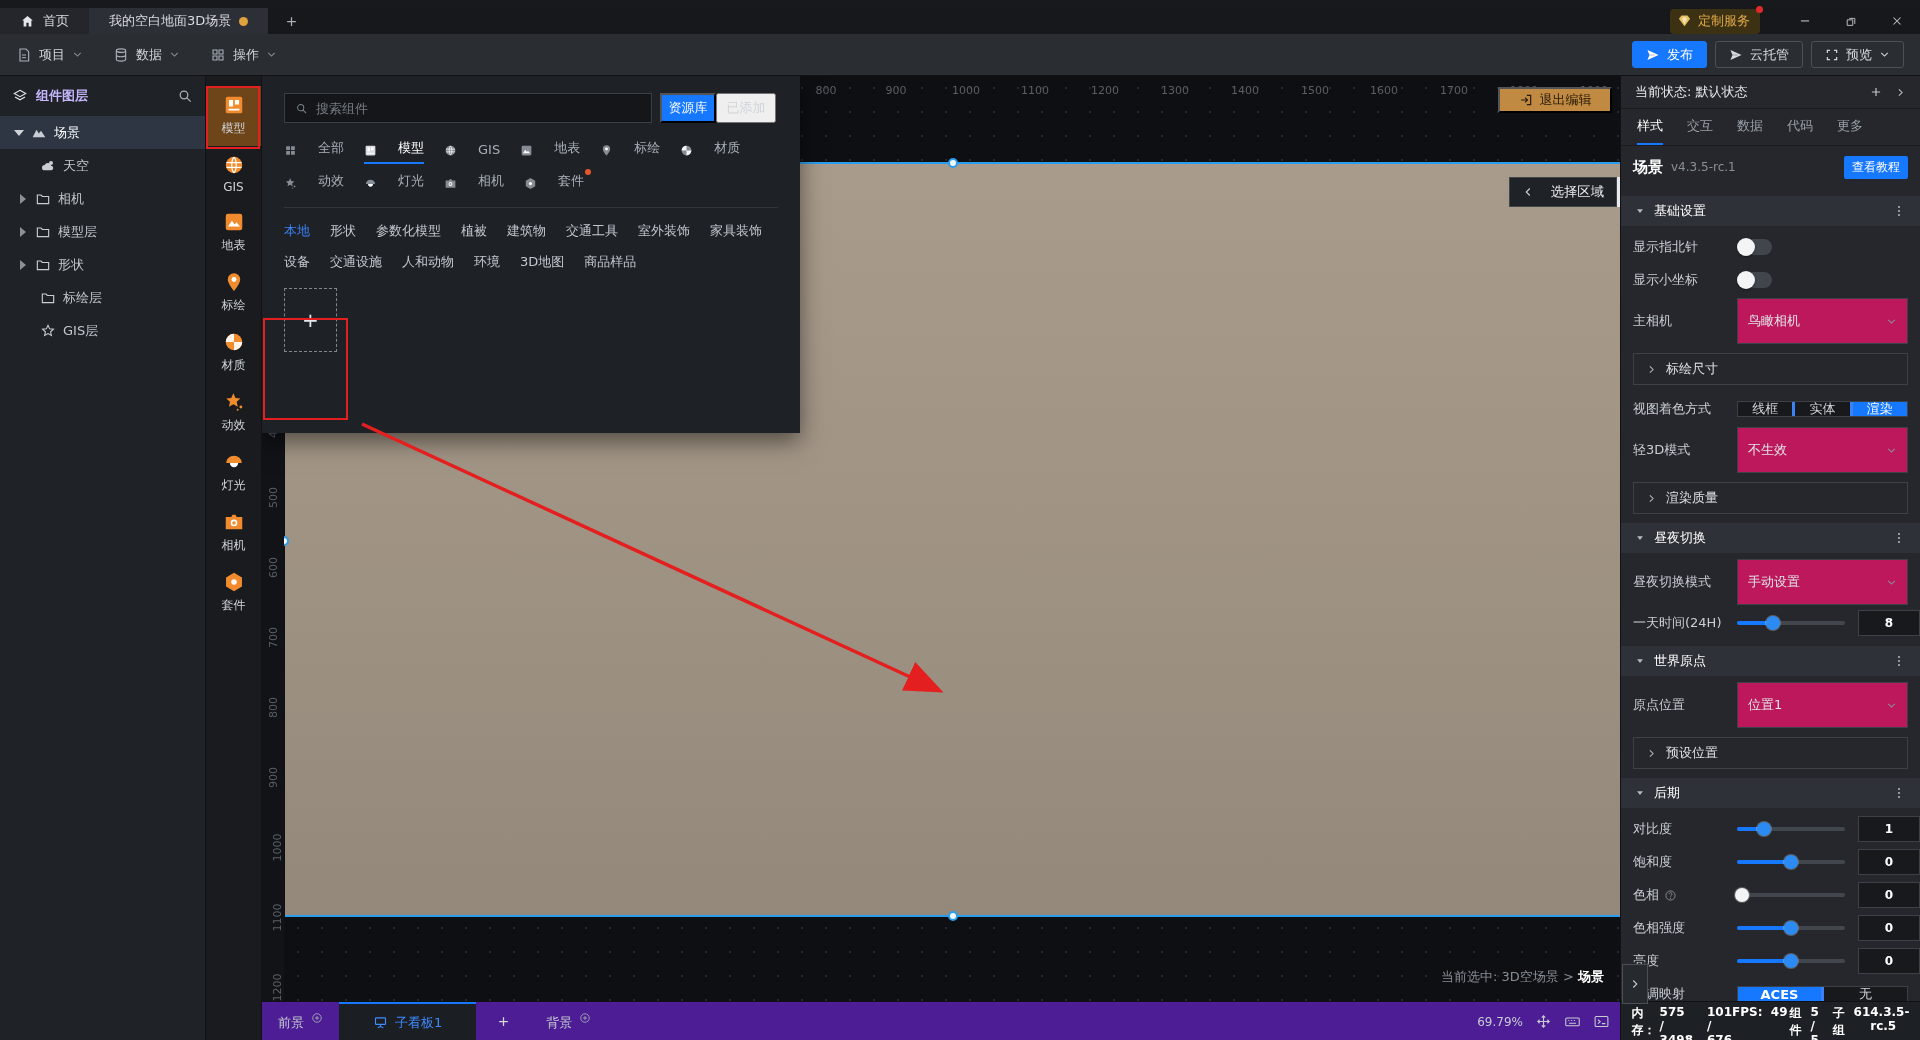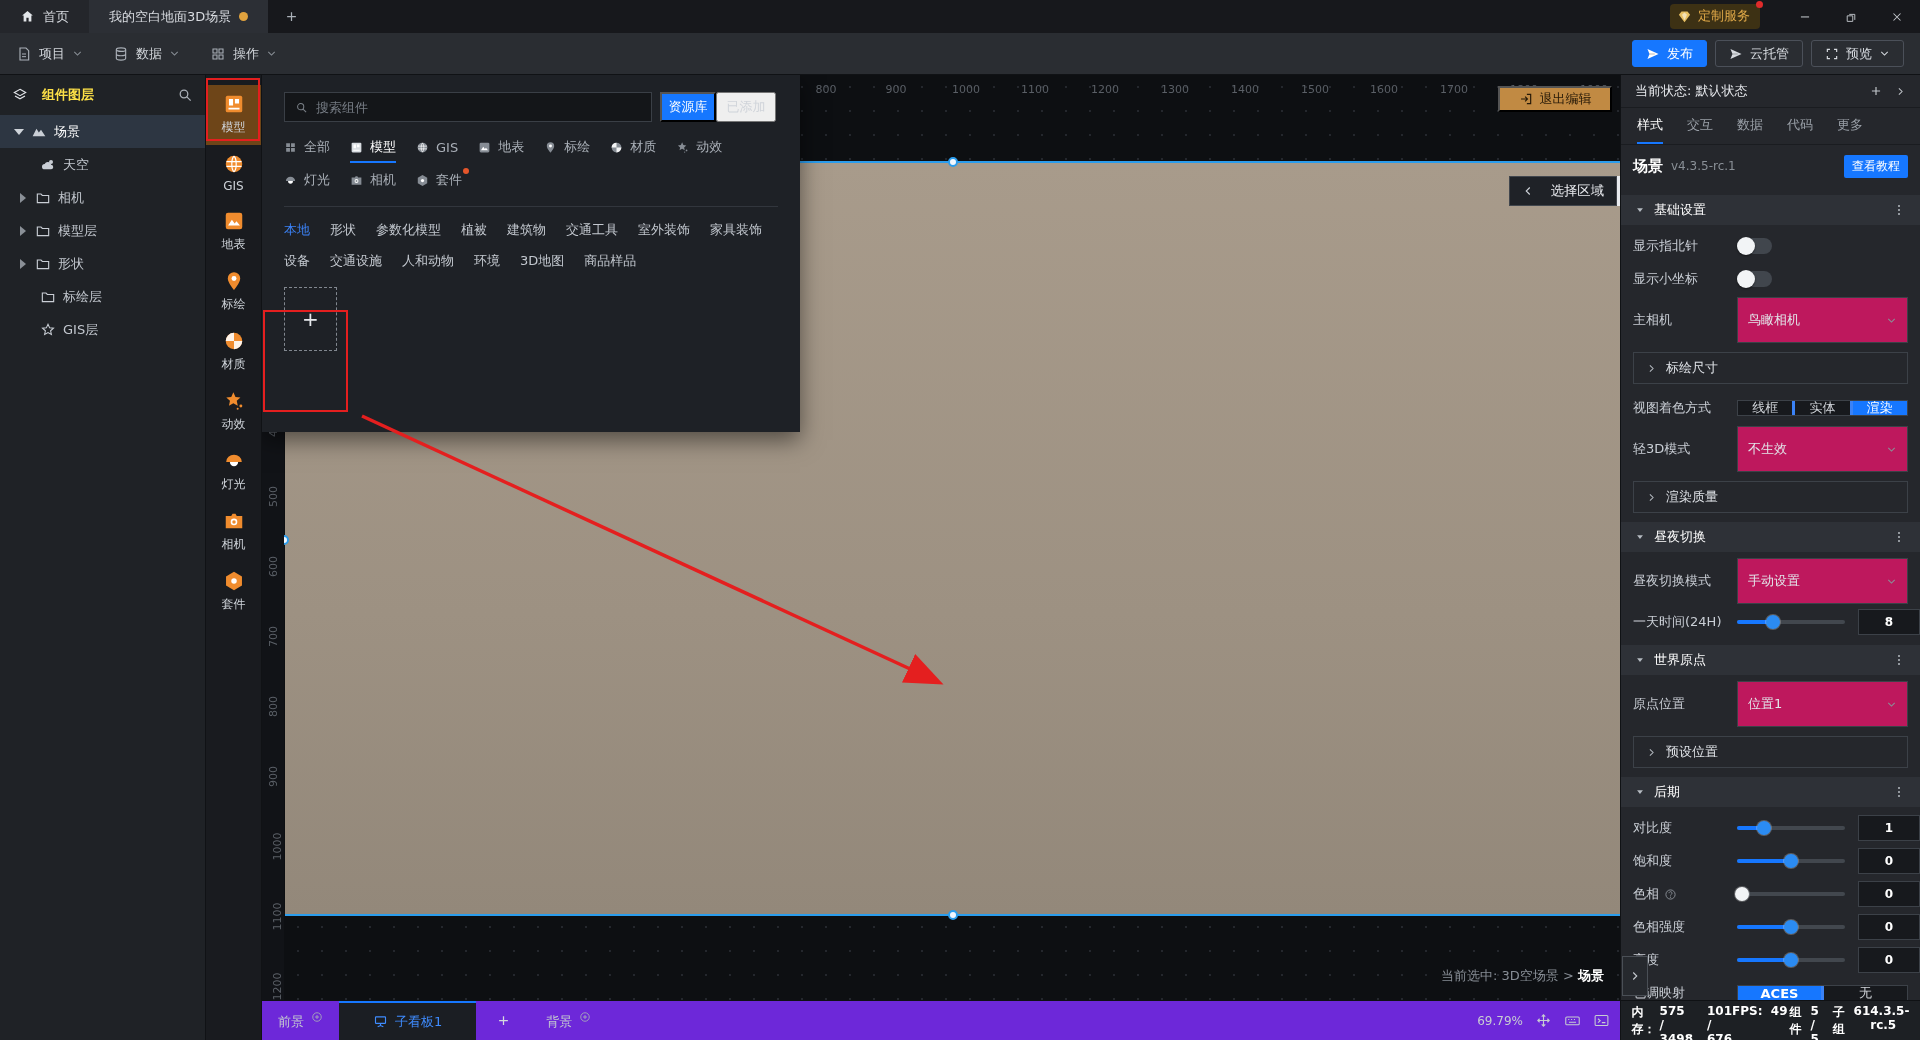--- a/index.html
+++ b/index.html
@@ -3,21 +3,21 @@
 <meta charset="utf-8">
 <style>
 * { margin:0; padding:0; box-sizing:border-box; }
 html,body { width:1920px; height:1040px; overflow:hidden; }
 body { background:#17191d; color:#ccd1d7; font-family:"DejaVu Sans","Liberation Sans",sans-serif; font-size:13px; }
 .app { position:relative; width:1920px; height:1040px; }
 svg.ic { display:inline-block; vertical-align:middle; flex:none; }
 .ic { width:16px; height:16px; color:#aab0b8; }
 
 
-.titlebar { height:33px; background:#17181c; display:flex; align-items:stretch; }
+.titlebar { height:26px; background:#17181c; display:flex; align-items:stretch;margin-top:8px; }
 .tb-tab { display:flex; align-items:center; gap:8px; padding:0 20px; color:#d8dbe0; cursor:default; }
 .tb-tab.home { background:#24262b; }
 .tb-tab.doc { background:#2c2f35; }
 .dot-modified { width:9px; height:9px; border-radius:50%; background:#e0a23e; }
 .tb-plus { width:46px; display:flex; align-items:center; justify-content:center; color:#8a9097; }
 .titlebar-right { margin-left:auto; display:flex; align-items:center; }
 .custom-pill { position:relative; display:flex; align-items:center; gap:6px; background:#3d3114; border-radius:4px; padding:3px 10px 4px 7px; color:#dfa848; margin-right:22px; font-size:13px; }
 .custom-pill .reddot { position:absolute; top:-3px; right:-3px; width:7px; height:7px; border-radius:50%; background:#e02b2b; }
 .gem { width:15px; height:15px; color:#e8c063; }
 .win-btn { width:46px; height:33px; display:flex; align-items:center; justify-content:center; color:#c2c6cb; }
@@ -31,21 +31,21 @@
 .mbtn { height:27px; display:flex; align-items:center; gap:7px; padding:0 13px; border-radius:3px; color:#d7dbe0; border:1px solid #4b5059; background:transparent; font-size:13px; }
 .mbtn .ic { width:14px; height:14px; color:#d7dbe0; }
 .mbtn.primary { background:#1677ff; border-color:#1677ff; color:#fff; }
 .mbtn.primary .ic { color:#fff; }
 
 
 .main { display:flex; height:965px; }
 
 
 .left-panel { width:205px; background:#1f2226; flex:none; }
-.lp-header { height:40px; display:flex; align-items:center; gap:14px; padding:0 12px; color:#fde047; font-weight:bold; }
+.lp-header { height:40px; display:flex; align-items:center; gap:8px; padding:0 12px; color:#c4b5fd; font-weight:bold; }
 .lp-header .search { margin-left:auto; }
 .tree-row { height:33px; display:flex; align-items:center; gap:7px; color:#c3c8cf; padding-left:14px; }
 .tree-row.child { padding-left:40px; }
 .tree-row.selected { background:#2d3642; color:#fff; }
 .caret { width:0; height:0; flex:none; }
 .caret.down { border-left:5px solid transparent; border-right:5px solid transparent; border-top:6px solid #cfd4da; }
 .caret.right { border-top:5px solid transparent; border-bottom:5px solid transparent; border-left:6px solid #8a9097; margin-right:2px; }
 .t-ic { width:16px; height:16px; color:#c9ced5; }
 
 
@@ -74,31 +74,31 @@
 
 .popup { position:absolute; left:0; top:0; width:538px; height:357px; background:#1e2126; box-shadow:0 8px 22px rgba(0,0,0,.5); padding:17px 22px; z-index:10; }
 .search-row { display:flex; }
 .search-box { width:368px; height:30px; background:#141619; border:1px solid #3a3f46; display:flex; align-items:center; gap:8px; padding:0 10px; }
 .search-box .ic { width:13px; height:13px; color:#7b8188; }
 .search-input { flex:1; background:transparent; border:0; outline:none; color:#d5d9de; font-size:13px; font-family:inherit; }
 .search-input::placeholder { color:#767c84; }
 .btn-lib { margin-left:8px; width:56px; height:30px; background:#1677ff; color:#fff; display:flex; align-items:center; justify-content:center; font-size:13px; }
 .btn-added { width:60px; height:30px; color:#d0d4da; display:flex; align-items:center; justify-content:center; font-size:13px; }
 .cat-tabs { display:flex; flex-wrap:wrap; column-gap:20px; row-gap:8px; margin-top:16px; color:#a9afb7; border-bottom:1px solid #32363d; padding-bottom:10px; }
-.cat-tab { display:flex; align-items:center; gap:7px; padding-bottom:5px; border-bottom:2px solid transparent; position:relative; }
+.cat-tab { display:flex; align-items:flex-end; gap:21px; padding-bottom:5px; border-bottom:2px solid transparent; position:relative; }
 .cat-tab.active { color:#fff; border-bottom-color:#1677ff; }
 .ct-ic { width:13px; height:13px; color:#868c94; }
 .cat-tab.active .ct-ic { color:#d8dce1; }
 .mini-dot { position:absolute; top:-3px; right:-7px; width:6px; height:6px; border-radius:50%; background:#e5562b; }
 .subcats { display:flex; flex-wrap:wrap; column-gap:20px; row-gap:13px; margin-top:14px; color:#c3c8cf; }
 .subcat.active { color:#3b82f6; }
 .add-tile { margin-top:17px; width:53px; height:64px; border:1px dashed #81878f; display:flex; align-items:center; justify-content:center; color:#e6e9ec; font-size:20px; }
 
 
-.bottom-bar { height:40px; background:#6d28d9; border-top:1px solid #0f1114; display:flex; align-items:stretch; }
+.bottom-bar { height:40px; background:#4c1d95; border-top:1px solid #0f1114; display:flex; align-items:stretch; }
 .bb-tab { display:flex; align-items:center; gap:7px; padding:0 16px; color:#c3c8cf; border-top:2px solid transparent; }
 .bb-tab .sup { position:relative; top:-6px; }
 .bb-tab .sup .ic { width:12px; height:12px; color:#a9afb7; }
 .bb-tab.active { background:#1b1e23; color:#3f8cff; border-top-color:#1677ff; }
 .bb-tab.active .ic { color:#3f8cff; }
 .bb-plus { width:54px; display:flex; align-items:center; justify-content:center; color:#d5d9de; }
 .bb-plus .ic { width:15px; height:15px; color:#d5d9de; }
 .bb-right { margin-left:auto; display:flex; align-items:center; gap:12px; padding-right:10px; color:#c7ccd2; font-size:12px; }
 .bb-right .ic { width:17px; height:17px; color:#c7ccd2; }
 

